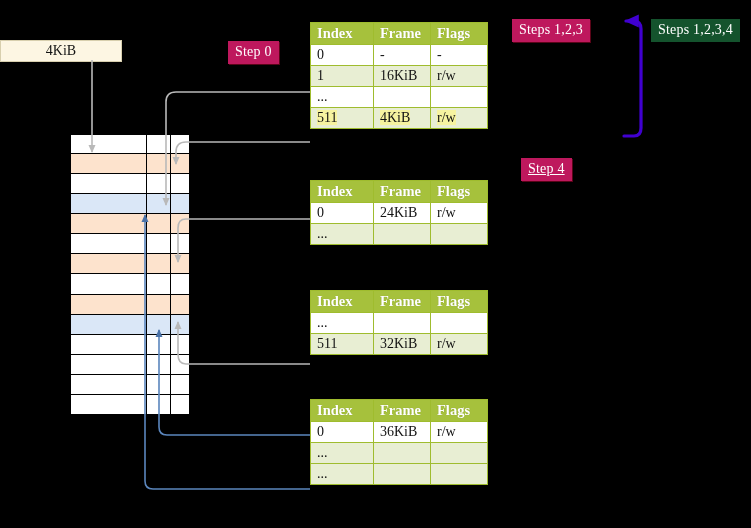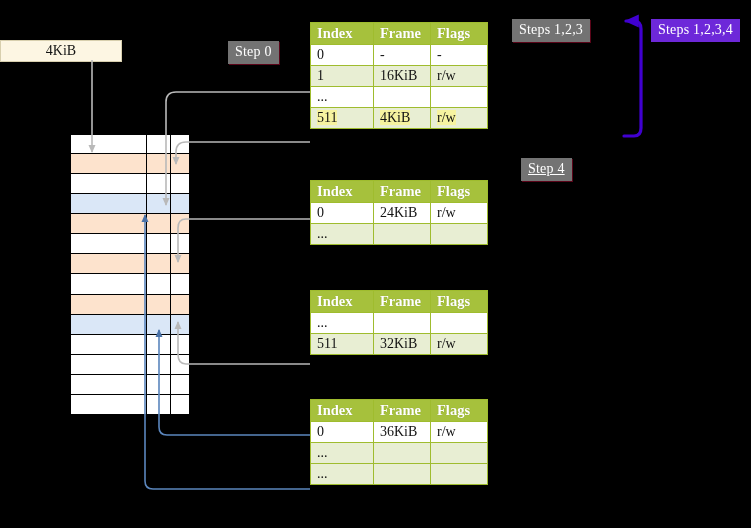--- a/index.html
+++ b/index.html
@@ -5,22 +5,22 @@
   html,body{margin:0;padding:0;background:#000;}
   body{width:751px;height:528px;position:relative;overflow:hidden;
        font-family:"Liberation Serif", serif;}
   .abs{position:absolute;}
 
   
   .badge{
     position:absolute; color:#fff; font-size:14px; line-height:1;
     padding:4px 7px 5px 7px; white-space:nowrap; letter-spacing:.2px;
   }
-  .badge.red{ background:#737373; box-shadow:1px 1px 0 #5a0418; }
-  .badge.blue{ background:#6d28d9; color:#fff; }
+  .badge.red{ background:#be185d; box-shadow:1px 1px 0 #5a0418; }
+  .badge.blue{ background:#14532d; color:#fff; }
 
   
   #kib-box{
     left:0; top:40px; width:120px; height:20px;
     background:#fdf6e3; border:1px solid #d8cfae;
     color:#111; font-size:14px; text-align:center; line-height:20px;
   }
 
   
   #mem-grid{ left:70px; top:134px; width:120px; height:281px; }

